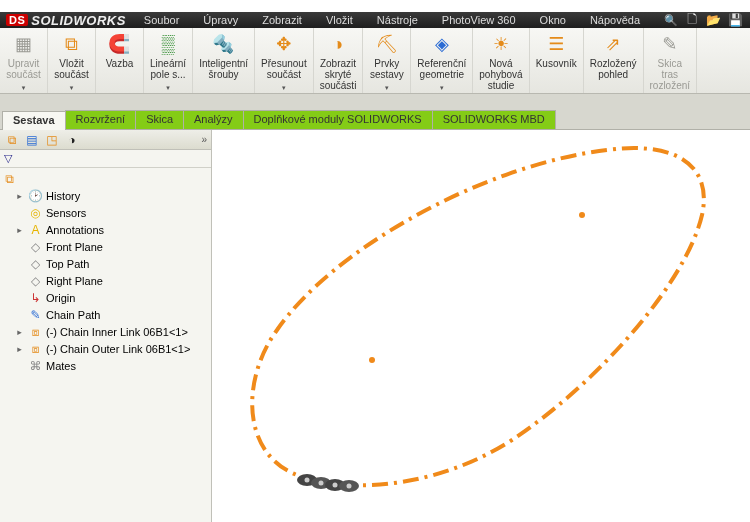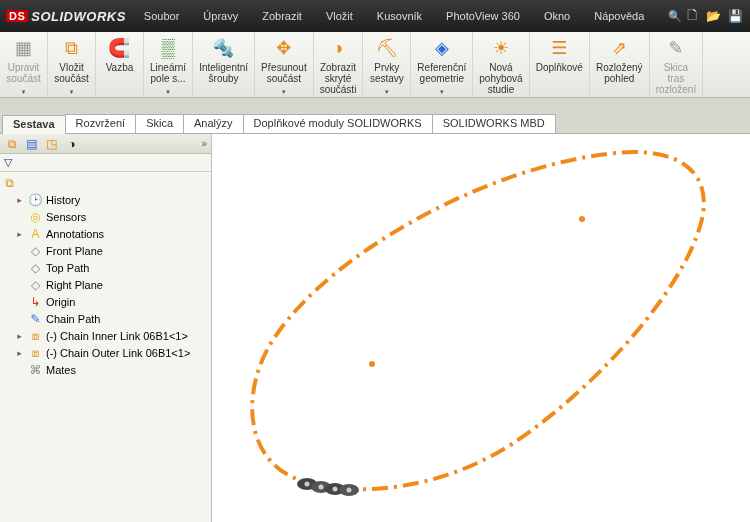--- a/index.html
+++ b/index.html
@@ -1,37 +1,37 @@
 <!DOCTYPE html>
 <html><head>
 <meta charset="utf-8">
 <style>
   * { box-sizing: border-box; margin: 0; padding: 0; font-family: "Segoe UI", Tahoma, sans-serif; }
   body { width: 750px; height: 522px; background: #fff; overflow: hidden; font-size: 11px; color: #222; }
 
   
-  .titlebar { height: 32px; background: linear-gradient(#3a3a3a,#1e1e1e); display: flex; align-items: center; padding: 0 6px; color: #eee; }
+  .titlebar { height: 16px; background: linear-gradient(#3a3a3a,#1e1e1e); display: flex; align-items: center; padding: 0 6px; color: #eee; margin-top: 12px; }
   .titlebar .logo { font-weight: bold; font-style: italic; font-size: 13px; letter-spacing: .5px; display:flex; align-items:center; gap:3px;}
   .titlebar .logo .ds { background:#c00; color:#fff; padding:0 3px; border-radius:2px; font-style:normal; font-size:11px;}
   .menubar { display: flex; gap: 24px; margin-left: 18px; }
   .menubar span { color: #ddd; font-size: 11px; cursor: default; }
   .titlebar .qat { margin-left: auto; display:flex; gap:6px; align-items:center;}
   .qat .ico { width:16px; height:16px; display:flex;align-items:center;justify-content:center; font-size:12px;}
 
   
   .ribbon { height: 66px; background: linear-gradient(#f7f7f4,#e6e6e0); border-bottom: 1px solid #b8b8b0; display: flex; }
   .rbtn { display:flex; flex-direction:column; align-items:center; justify-content:flex-start; padding: 4px 6px 2px; border-right:1px solid #d6d6d0; min-width:48px; gap:2px; text-align:center; position:relative;}
   .rbtn .ic { width:24px; height:24px; display:flex; align-items:center;justify-content:center; font-size:18px;}
   .rbtn .lbl { font-size:10px; line-height:11px; color:#333; max-width:60px;}
   .rbtn.dis .lbl, .rbtn.dis .ic { color:#9a9a94; }
   .rbtn .dd { font-size:7px; color:#555; position:absolute; bottom:1px;}
 
   
   .tabstrip { height: 36px; background:#d7d7cf; border-bottom:1px solid #b0b0a8; display:flex; align-items:flex-end; padding-left:2px; gap:0;}
-  .tab { height:19px; padding:2px 10px; font-size:11px; background:#ffffff; border:1px solid #b0b0a8; border-bottom:none; margin-right:-1px; color:#333;}
+  .tab { height:19px; padding:2px 10px; font-size:11px; background:#84cc16; border:1px solid #b0b0a8; border-bottom:none; margin-right:-1px; color:#333;}
   .tab.active { background:#f7f7f2; font-weight:bold; position:relative; top:1px;}
 
   
   .main { display:flex; height: calc(522px - 22px - 66px - 20px); }
   .sidepanel { width: 212px; background:#f5f5f0; border-right:1px solid #c0c0b8; display:flex; flex-direction:column;}
   .panelhead { height:20px; background:linear-gradient(#eeeee8,#dcdccf); border-bottom:1px solid #c0c0b8; display:flex; align-items:center; padding:0 4px; gap:4px;}
   .panelhead .pico{ width:16px;height:16px; font-size:12px; display:flex;align-items:center;justify-content:center;}
   .panelhead .chev{ margin-left:auto; font-size:10px;color:#555;}
   .filterrow { height:18px; border-bottom:1px solid #d0d0c8; display:flex; align-items:center; padding:0 4px; font-size:11px; color:#228; gap:4px;}
   .tree { padding:2px 2px; overflow:hidden;}
@@ -53,21 +53,21 @@
 <div class="titlebar">
   <div class="logo">
     <span class="ds">DS</span>
     <span>SOLIDWORKS</span>
   </div>
   <div class="menubar">
     <span>Soubor</span>
     <span>Úpravy</span>
     <span>Zobrazit</span>
     <span>Vložit</span>
-    <span>Kusovník</span>
+    <span>Nástroje</span>
     <span>PhotoView 360</span>
     <span>Okno</span>
     <span>Nápověda</span>
     <span class="c-gray">🔍</span>
   </div>
   <div class="qat">
     <span class="ico">🗋</span>
     <span class="ico c-orange">📂</span>
     <span class="ico c-blue">💾</span>
   </div>
@@ -115,21 +115,21 @@
     <span class="ic c-blue">◈</span>
     <span class="lbl">Referenční<br>geometrie</span>
     <span class="dd">▾</span>
   </div>
   <div class="rbtn">
     <span class="ic c-orange">☀</span>
     <span class="lbl">Nová<br>pohybová<br>studie</span>
   </div>
   <div class="rbtn">
     <span class="ic c-orange">☰</span>
-    <span class="lbl">Doplňkové</span>
+    <span class="lbl">Kusovník</span>
   </div>
   <div class="rbtn">
     <span class="ic c-orange">⇗</span>
     <span class="lbl">Rozložený<br>pohled</span>
   </div>
   <div class="rbtn dis">
     <span class="ic">✎</span>
     <span class="lbl">Skica<br>tras<br>rozložení</span>
   </div>
 </div>

